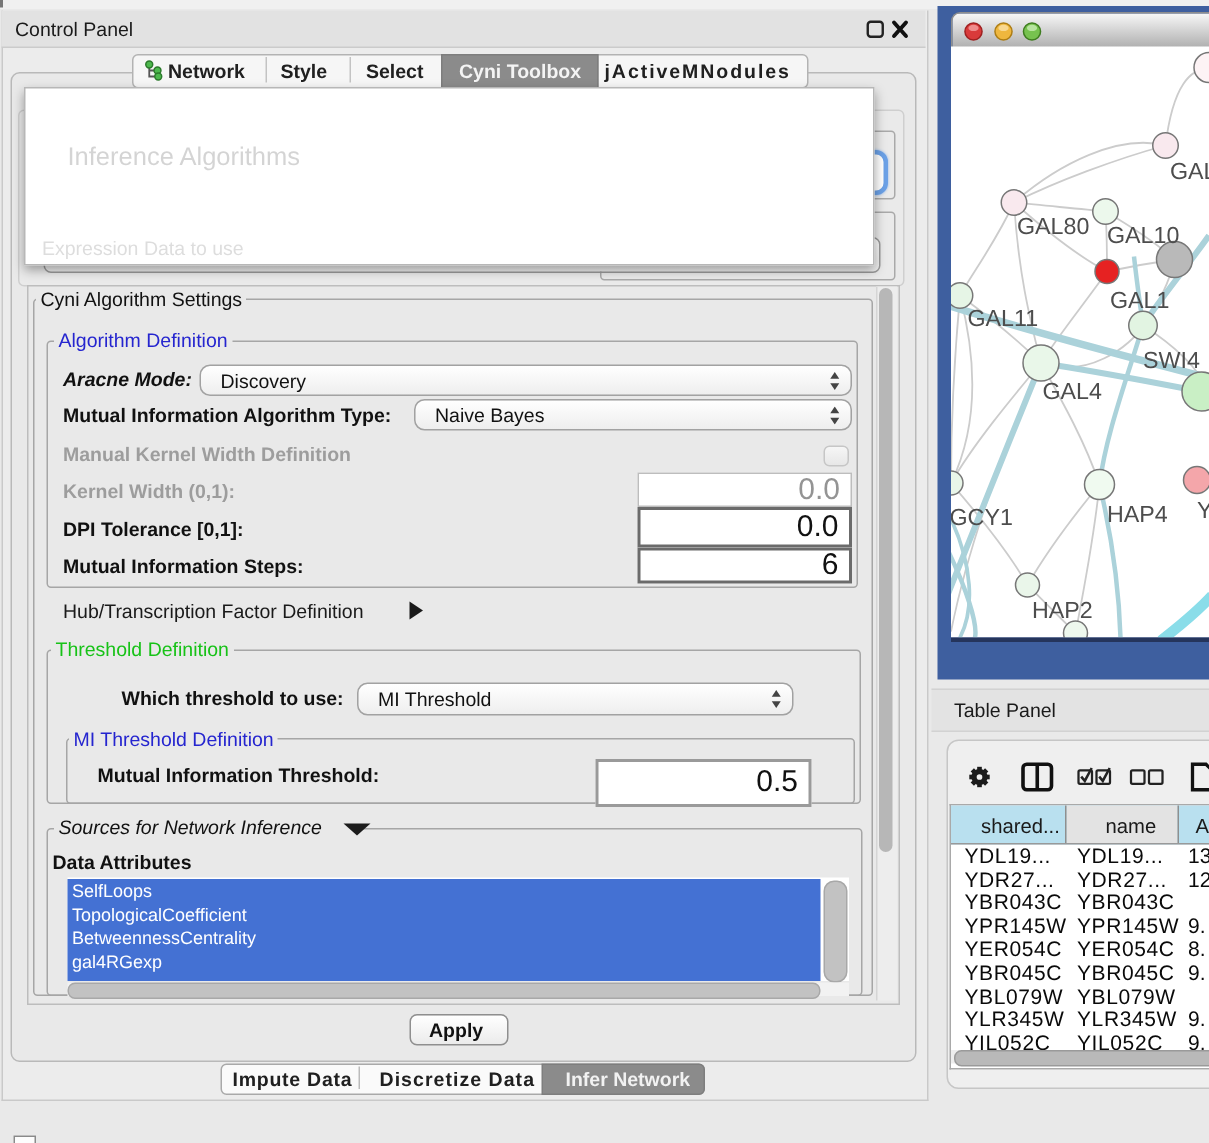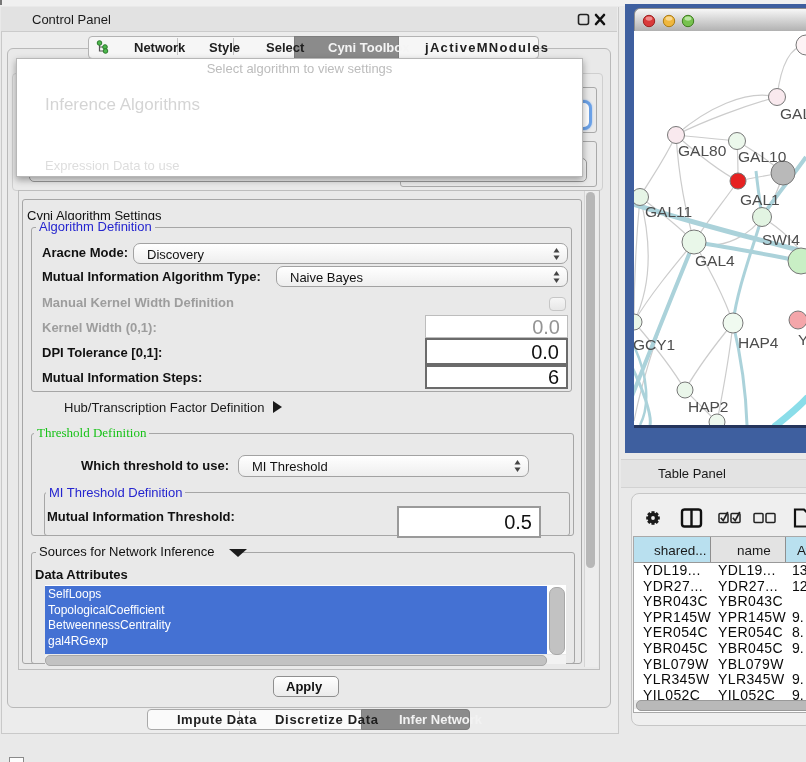--- a/index.html
+++ b/index.html
@@ -1,18 +1,18 @@
 <!DOCTYPE html>
 <html><head><meta charset="utf-8">
 <style>
 html,body{margin:0;padding:0;}
 body{width:806px;height:762px;position:relative;overflow:hidden;background:#e9e9e9;
  font-family:"Liberation Sans",sans-serif;}
 .abs{position:absolute;}
-.f13{font-size:13px;color:#1a1a1a;margin-left:22px;}
+.f13{font-size:13px;color:#1a1a1a;}
 .b13{font-size:13px;font-weight:bold;color:#111;}
 .gb{border:1px solid #a6a6a6;border-radius:3px;}
 .gblabel{position:absolute;background:#e9e9e9;padding:0 3px;font-size:13px;line-height:14px;}
 .combo{position:absolute;background:linear-gradient(#ffffff,#eeeeee);border:1px solid #a2a2a2;border-radius:7px;
  font-size:13px;color:#111;}
 .combo .ctext{position:absolute;left:13px;top:50%;transform:translateY(-50%);}
 .spin{position:absolute;right:7px;top:50%;transform:translateY(-50%);width:7px;height:12px;}
 .field{position:absolute;background:#fff;font-size:20px;color:#111;text-align:left;box-sizing:border-box;}
 .fieldtext{position:absolute;right:7px;top:50%;transform:translateY(-50%);}
 </style></head>
@@ -50,37 +50,36 @@
  <circle cx="9" cy="7" r="2.3" fill="#4db84d" stroke="#2c7a2c"></circle>
  <circle cx="9.5" cy="11" r="2.3" fill="#4db84d" stroke="#2c7a2c"></circle>
 </svg>
 <div class="abs f13" style="left:112px;top:40px;font-weight:bold;color:#202020;">Network</div>
 <div class="abs f13" style="left:187px;top:40px;font-weight:bold;color:#202020;">Style</div>
 <div class="abs f13" style="left:244px;top:40px;font-weight:bold;color:#202020;">Select</div>
 <div class="abs f13" style="left:306px;top:40px;font-weight:bold;color:#f4f4f4;">Cyni Toolbox</div>
 <div class="abs f13" style="left:403px;top:40px;font-weight:bold;color:#202020;letter-spacing:1.3px;">jActiveMNodules</div>
 
 <div class="abs" style="left:16px;top:58px;width:565px;height:117px;background:#fff;border:1px solid #b7b7b7;box-shadow:0 3px 7px rgba(0,0,0,0.35);z-index:40;">
- <div style="font-size:13px;color:#bcbcbc;text-align:center;height:16px;line-height:17px;margin-top:1px;">Select algorithm to view settings</div>
  <div style="position:absolute;left:28px;top:36px;font-size:17px;color:rgba(120,120,120,0.32);">Inference Algorithms</div>
- <div style="position:absolute;left:28px;top:99px;font-size:13px;color:rgba(120,120,120,0.25);">Expression Data to use</div>
+ <div style="position:absolute;left:11px;top:99px;font-size:13px;color:rgba(120,120,120,0.25);">Expression Data to use</div>
 </div>
 
 <div class="abs" style="left:18px;top:190px;width:580px;height:478px;border:1px solid #bdbdbd;background:#e9e9e9;"></div>
 
 <div class="abs" style="left:584px;top:191px;width:13px;height:476px;background:#ededed;border-left:1px solid #d5d5d5;"></div>
 <div class="abs" style="left:586px;top:192px;width:9px;height:376px;background:#b7b7b7;border-radius:5px;"></div>
 
 <div class="abs gb" style="left:22px;top:199px;width:558px;height:463px;"></div>
-<div class="gblabel" style="left:24px;top:193px;color:#111;margin-top:16px;">Cyni Algorithm Settings</div>
+<div class="gblabel" style="left:24px;top:193px;color:#111;">Cyni Algorithm Settings</div>
 
 <div class="abs gb" style="left:31px;top:227px;width:539px;height:163px;"></div>
 <div class="gblabel" style="left:36px;top:220px;color:#2525cf;">Algorithm Definition</div>
 
-<div class="abs b13" style="left:42px;top:245px;">Aracne Mode:</div>
+<div class="abs b13" style="left:42px;top:245px;font-style:italic;">Aracne Mode:</div>
 <div class="combo" style="left:133px;top:243px;width:433px;height:19px;">
  <span class="ctext">Discovery</span>
  <svg class="spin" viewBox="0 0 7 12">
       <path d="M3.5 0 L6.5 4.5 L0.5 4.5 Z" fill="#444"></path>
       <path d="M3.5 12 L6.5 7.5 L0.5 7.5 Z" fill="#444"></path>
     </svg>
 </div>
 
 <div class="abs b13" style="left:42px;top:269px;">Mutual Information Algorithm Type:</div>
 <div class="combo" style="left:276px;top:266px;width:290px;height:19px;">
@@ -106,40 +105,40 @@
 
 <div class="abs b13" style="left:42px;top:370px;">Mutual Information Steps:</div>
 <div class="field" style="left:425px;top:365px;width:143px;height:24px;border:2px solid #6b6b6b;">
  <span class="fieldtext">6</span>
   </div>
 
 <div class="abs f13" style="left:42px;top:400px;">Hub/Transcription Factor Definition</div>
 <div class="abs" style="left:273px;top:401px;width:0;height:0;border-left:9px solid #1a1a1a;border-top:6px solid transparent;border-bottom:6px solid transparent;"></div>
 
 <div class="abs gb" style="left:31px;top:433px;width:541px;height:101px;"></div>
-<div class="gblabel" style="left:34px;top:426px;color:#17c217;font-family:Liberation Serif, serif;">Threshold Definition</div>
+<div class="gblabel" style="left:34px;top:426px;color:#17c217;">Threshold Definition</div>
 
 <div class="abs b13" style="left:81px;top:458px;">Which threshold to use:</div>
 <div class="combo" style="left:238px;top:455px;width:289px;height:20px;">
  <span class="ctext">MI Threshold</span>
  <svg class="spin" viewBox="0 0 7 12">
       <path d="M3.5 0 L6.5 4.5 L0.5 4.5 Z" fill="#444"></path>
       <path d="M3.5 12 L6.5 7.5 L0.5 7.5 Z" fill="#444"></path>
     </svg>
 </div>
 
 <div class="abs gb" style="left:44px;top:492px;width:524px;height:42px;"></div>
 <div class="gblabel" style="left:46px;top:486px;color:#2525cf;">MI Threshold Definition</div>
-<div class="abs b13" style="left:47px;top:509px;">Mutual Information Threshold:</div>
+<div class="abs b13" style="left:65px;top:509px;">Mutual Information Threshold:</div>
 <div class="field" style="left:397px;top:506px;width:144px;height:32px;border:2px solid #9a9a9a;">
  <span class="fieldtext">0.5</span>
   </div>
 
 <div class="abs gb" style="left:31px;top:552px;width:542px;height:110px;"></div>
-<div class="gblabel" style="left:36px;top:545px;color:#111;padding-right:22px;">Sources for Network Inference</div>
+<div class="gblabel" style="left:36px;top:545px;color:#111;padding-right:22px;font-style:italic;">Sources for Network Inference</div>
 <div class="abs" style="left:229px;top:549px;width:0;height:0;border-top:8px solid #1c1c1c;border-left:9px solid transparent;border-right:9px solid transparent;"></div>
 
 <div class="abs b13" style="left:35px;top:567px;">Data Attributes</div>
 
 <div class="abs" style="left:45px;top:585px;width:521px;height:69px;background:#fff;"></div>
 <div class="abs" style="left:45px;top:586px;width:502px;height:68px;background:#4471d3;"></div>
 <div class="abs" style="left:48px;top:587px;font-size:12px;color:#fff;line-height:15.7px;">SelfLoops<br>TopologicalCoefficient<br>BetweennessCentrality<br>gal4RGexp</div>
 
 <div class="abs" style="left:549px;top:587px;width:14px;height:66px;background:#c2c2c2;border:1px solid #a8a8a8;border-radius:7px;"></div>
 

